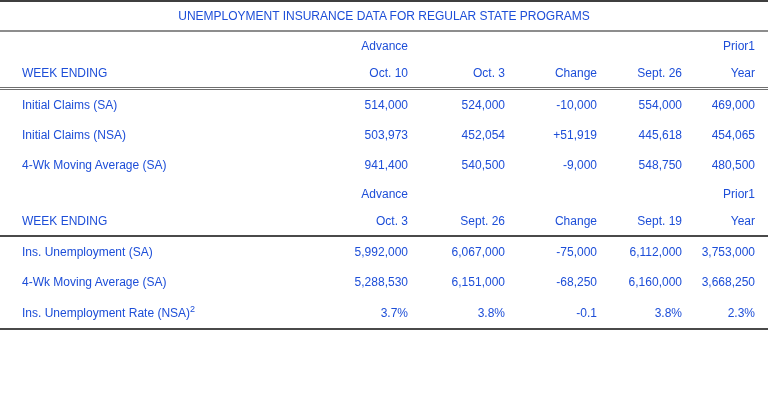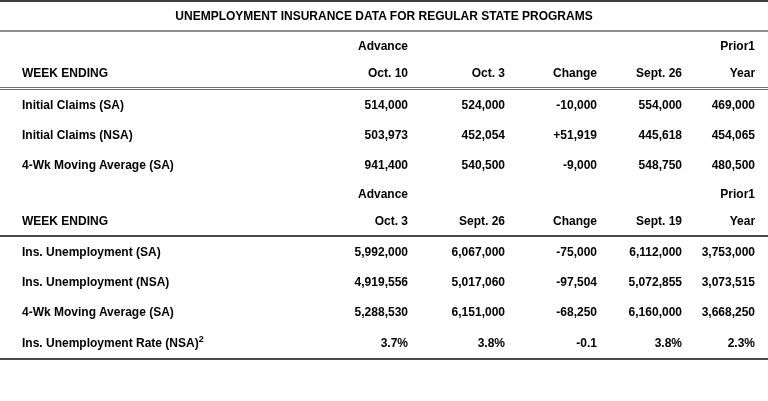--- a/index.html
+++ b/index.html
@@ -8,22 +8,22 @@
     height: 401px;
     background: #ffffff;
     box-sizing: border-box;
   }
   table.report {
     width: 768px;
     border-collapse: collapse;
     table-layout: fixed;
     font-family: "Liberation Sans", "DejaVu Sans", sans-serif;
     font-size: 12px;
-    font-weight: bold;
-    color: #000000;
+    font-weight: normal;
+    color: #1d4ed8;
   }
   td {
     padding: 0;
     vertical-align: middle;
     white-space: nowrap;
     overflow: hidden;
   }
   td.num { text-align: right; }
   td.lbl { text-align: left; padding-left: 22px; }
   td.lastcol { padding-right: 13px; }
@@ -123,28 +123,20 @@
 
     <tr class="data-row">
       <td class="lbl">Ins. Unemployment (SA)</td>
       <td class="num">5,992,000</td>
       <td class="num">6,067,000</td>
       <td class="num">-75,000</td>
       <td class="num">6,112,000</td>
       <td class="num lastcol">3,753,000</td>
     </tr>
     <tr class="data-row">
-      <td class="lbl">Ins. Unemployment (NSA)</td>
-      <td class="num">4,919,556</td>
-      <td class="num">5,017,060</td>
-      <td class="num">-97,504</td>
-      <td class="num">5,072,855</td>
-      <td class="num lastcol">3,073,515</td>
-    </tr>
-    <tr class="data-row">
       <td class="lbl">4-Wk Moving Average (SA)</td>
       <td class="num">5,288,530</td>
       <td class="num">6,151,000</td>
       <td class="num">-68,250</td>
       <td class="num">6,160,000</td>
       <td class="num lastcol">3,668,250</td>
     </tr>
 
     <tr class="rate-row last">
       <td class="lbl"><span>Ins. Unemployment Rate (NSA)</span><sup>2</sup></td>

